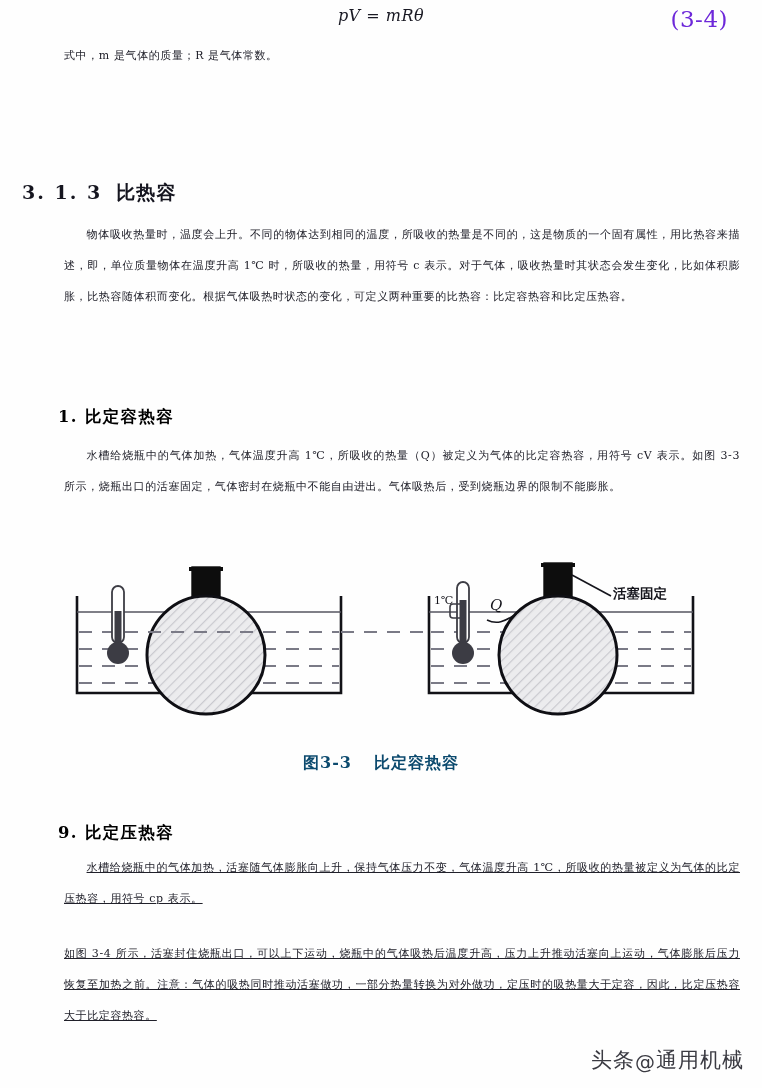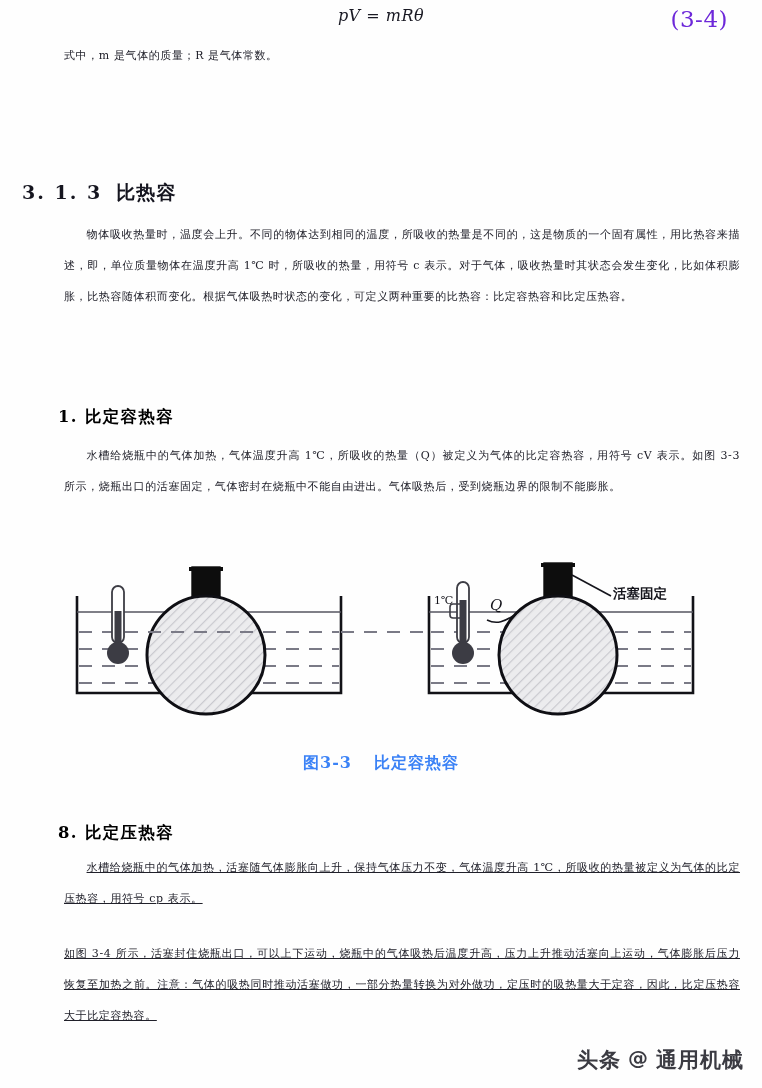--- a/index.html
+++ b/index.html
@@ -82,47 +82,46 @@
     color: #000000;
   }
 
   .fig-caption {
     position: absolute;
     left: 0; right: 0;
     text-align: center;
     font-size: 16px;
     font-weight: bold;
     letter-spacing: 1px;
-    color: #3b82f6;
+    color: #0c4a6e;
   }
   .fig-caption .cap-gap { display: inline-block; width: 22px; }
 
   
   .figure {
     position: absolute;
     left: 0;
     top: 548px;
     width: 762px;
     height: 170px;
   }
   .fig-svg { display: block; }
 
   
   .watermark {
     position: absolute;
     right: 18px;
     bottom: 14px;
     font-size: 21px;
-    font-weight: bold;
+    font-weight: normal;
     color: #2b2b33;
     letter-spacing: 1px;
     font-family: "DejaVu Sans", "Liberation Sans", sans-serif;
     display: flex;
-    align-items: flex-start;
-    gap: 7px;
+    align-items: flex-end;
     opacity: 0.92;
   }
   .watermark .wm-at { font-size: 20px; }
 </style>
 </head>
 <body>
 
 <div class="page">
 
   <div class="eq-row">
@@ -215,21 +214,21 @@
         <line x1="572" y1="27" x2="611" y2="48" stroke="#15151c" stroke-width="1.6"></line>
         <text x="613" y="50" font-family="DejaVu Sans, Liberation Sans, sans-serif" font-size="13.5" font-weight="bold" fill="#15151c">活塞固定</text>
       </g>
     </svg>
   </div>
 
   <div class="fig-caption" style="top:753px;">
     <span>图3-3</span><span class="cap-gap"></span><span>比定容热容</span>
   </div>
 
-  <div class="sub-head" style="top:822px;">8. 比定压热容</div>
+  <div class="sub-head" style="top:822px;">9. 比定压热容</div>
 
   <div class="para indent" style="top:852px;text-decoration:underline;">水槽给烧瓶中的气体加热，活塞随气体膨胀向上升，保持气体压力不变，气体温度升高 1℃，所吸收的热量被定义为气体的比定压热容，用符号 cp 表示。</div>
 
   <div class="para" style="top:938px;text-decoration:underline;">如图 3-4 所示，活塞封住烧瓶出口，可以上下运动，烧瓶中的气体吸热后温度升高，压力上升推动活塞向上运动，气体膨胀后压力恢复至加热之前。注意：气体的吸热同时推动活塞做功，一部分热量转换为对外做功，定压时的吸热量大于定容，因此，比定压热容大于比定容热容。</div>
 
   <div class="watermark">
     <span>头条</span>
     <span class="wm-at">@</span>
     <span>通用机械</span>
   </div>

